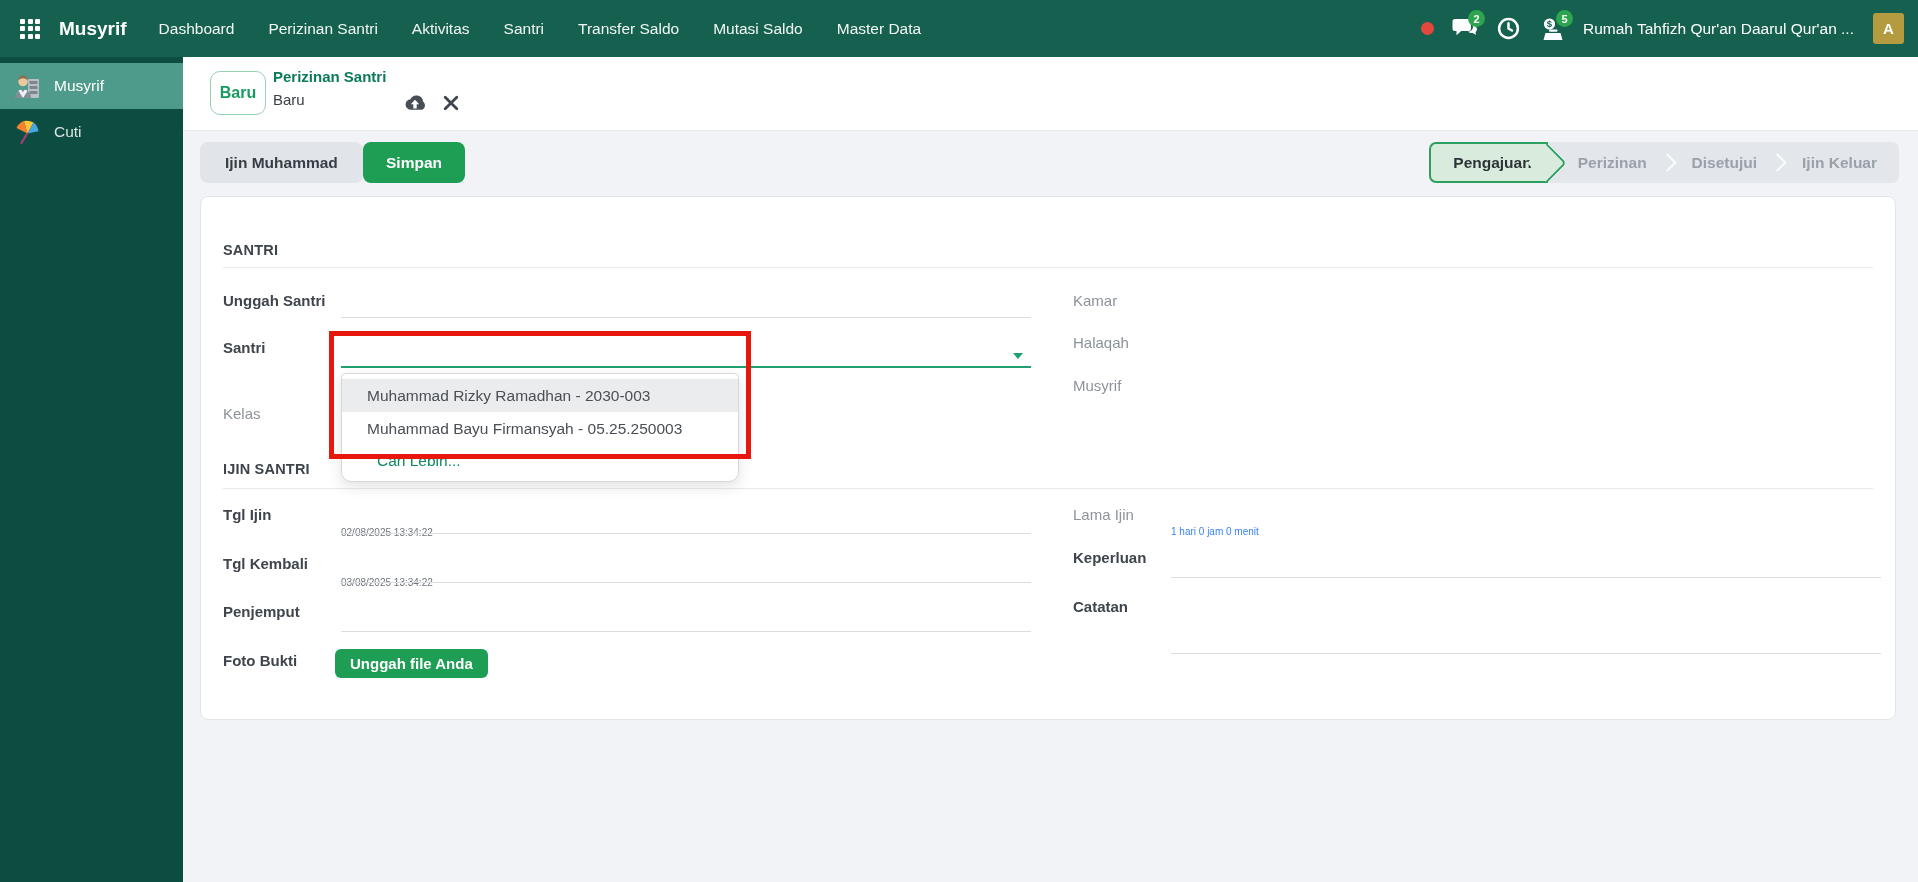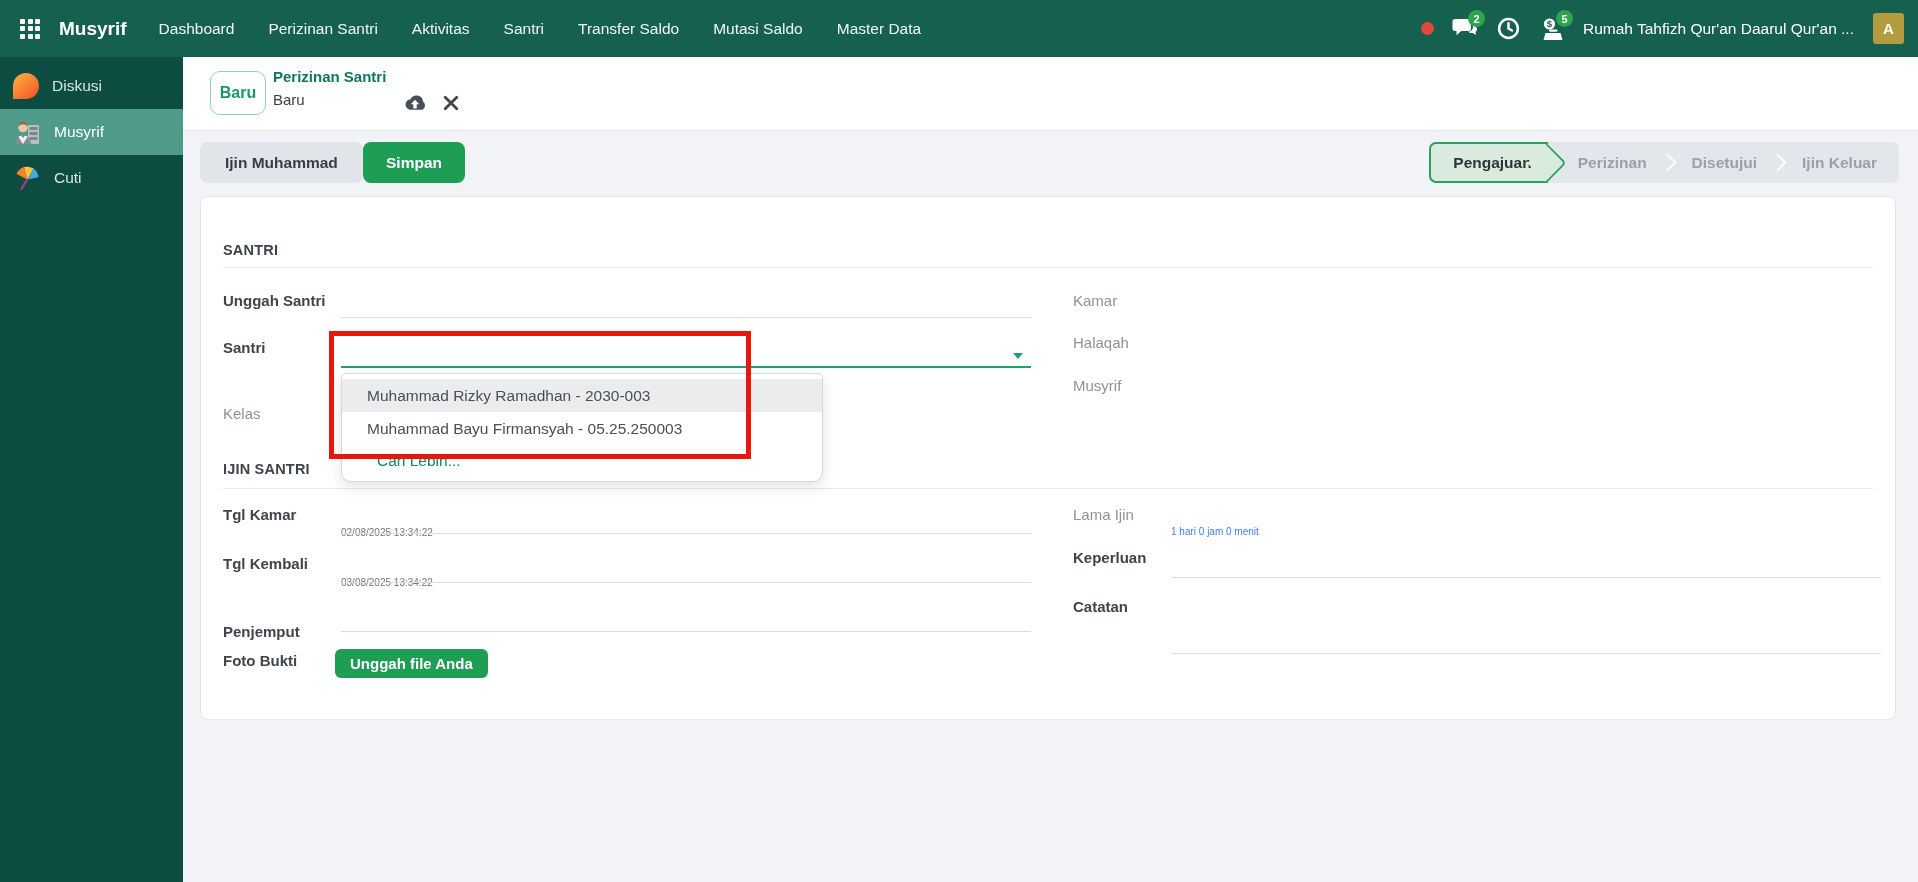--- a/index.html
+++ b/index.html
@@ -92,21 +92,21 @@
   .u-line.focus { border-top:2px solid #1FA06E; }
   .caret-down { position:absolute; width:0; height:0; border-left:5.5px solid transparent; border-right:5.5px solid transparent; border-top:6.5px solid #1FA06E; cursor:pointer; }
   .upload-btn {
     position:absolute; left:134px; top:452px; height:29px; padding:0 15px;
     background:#1E9D55; color:#fff; border:none; border-radius:6px;
     font-family:inherit; font-size:15px; font-weight:600; cursor:pointer;
   }
 
   
   .dropdown {
-    position:absolute; left:140px; top:176px; width:482px; background:#fff;
+    position:absolute; left:140px; top:176px; width:398px; background:#fff;
     border:1px solid #D5D9DE; border-radius:5px 5px 10px 10px;
     box-shadow:0 5px 14px rgba(40,40,40,.13); padding:5px 0; z-index:40;
   }
   .opt { height:33px; line-height:33px; padding-left:25px; font-size:15.5px; color:#4A4F55; white-space:nowrap; cursor:pointer; }
   .opt.active { background:#EBECEE; }
   .opt-more { height:31px; line-height:31px; padding-left:35px; font-size:15.5px; color:#0F8A68; cursor:pointer; }
 
   
   .red-box { position:absolute; left:128px; top:134px; width:422px; height:128px; border:5px solid #E8170E; z-index:60; pointer-events:none; }
 </style>
@@ -160,24 +160,20 @@
           <path d="M5.5 17h15l2 7h-19z" fill="#fff"></path>
         </svg>
         <span class="badge">5</span>
       </div>
       <div class="company">Rumah Tahfizh Qur'an Daarul Qur'an ...</div>
       <div class="avatar">A</div>
     </div>
   </div>
 
   <div class="sidebar">
-    <div class="side-item">
-      <span class="disc-icon"></span>
-      <span>Diskusi</span>
-    </div>
     <div class="side-item active">
       <svg width="28" height="28" viewBox="0 0 28 28">
         <rect x="15" y="7" width="11" height="19" rx="1" fill="#B9BFC6"></rect>
         <rect x="16.5" y="9" width="8" height="3" fill="#7D858D"></rect>
         <rect x="16.5" y="14" width="8" height="3" fill="#7D858D"></rect>
         <rect x="16.5" y="19" width="8" height="3" fill="#7D858D"></rect>
         <circle cx="10" cy="9.5" r="4.8" fill="#EAC79E"></circle>
         <path d="M5.2 8.4a4.8 4.8 0 0 1 9.6 0C13.3 7 11.8 6.3 10 6.3s-3.3.7-4.8 2.1z" fill="#8A6D4E"></path>
         <path d="M2 26c0-5.5 3.6-8.5 8-8.5s8 3 8 8.5z" fill="#858D95"></path>
         <path d="M8.3 17.8L10 20.2l1.7-2.4c1.9.3 2.9 1 2.9 1L10 26l-4.6-7.2s1-.7 2.9-1z" fill="#EFF2F4"></path>
@@ -240,29 +236,29 @@
 
       <div class="flabel muted" style="left:22px; top:191px;margin-top:17px;">Kelas</div>
 
       <div class="flabel muted" style="left:872px; top:95px;">Kamar</div>
       <div class="flabel muted" style="left:872px; top:137px;">Halaqah</div>
       <div class="flabel muted" style="left:872px; top:180px;">Musyrif</div>
 
       <div class="sec-title" style="left:22px; top:264px;">IJIN SANTRI</div>
       <div class="sec-line" style="top:291px;"></div>
 
-      <div class="flabel" style="left:22px; top:309px;">Tgl Kamar</div>
+      <div class="flabel" style="left:22px; top:309px;">Tgl Ijin</div>
       <div class="fvalue" style="left:140px; top:310px;">02/08/2025 13:34:22</div>
       <div class="u-line" style="left:140px; width:690px; top:336px;"></div>
 
       <div class="flabel" style="left:22px; top:358px;">Tgl Kembali</div>
       <div class="fvalue" style="left:140px; top:360px;">03/08/2025 13:34:22</div>
       <div class="u-line" style="left:140px; width:690px; top:385px;"></div>
 
-      <div class="flabel" style="left:22px; top:406px;margin-top:20px;">Penjemput</div>
+      <div class="flabel" style="left:22px; top:406px;">Penjemput</div>
       <div class="u-line" style="left:140px; width:690px; top:434px;"></div>
 
       <div class="flabel" style="left:22px; top:455px;">Foto Bukti</div>
       <button class="upload-btn">Unggah file Anda</button>
 
       <div class="flabel muted" style="left:872px; top:309px;">Lama Ijin</div>
       <div class="fvalue dark" style="left:970px; top:309px;">1 hari 0 jam 0 menit</div>
 
       <div class="flabel" style="left:872px; top:352px;">Keperluan</div>
       <div class="u-line" style="left:970px; width:710px; top:380px;"></div>

